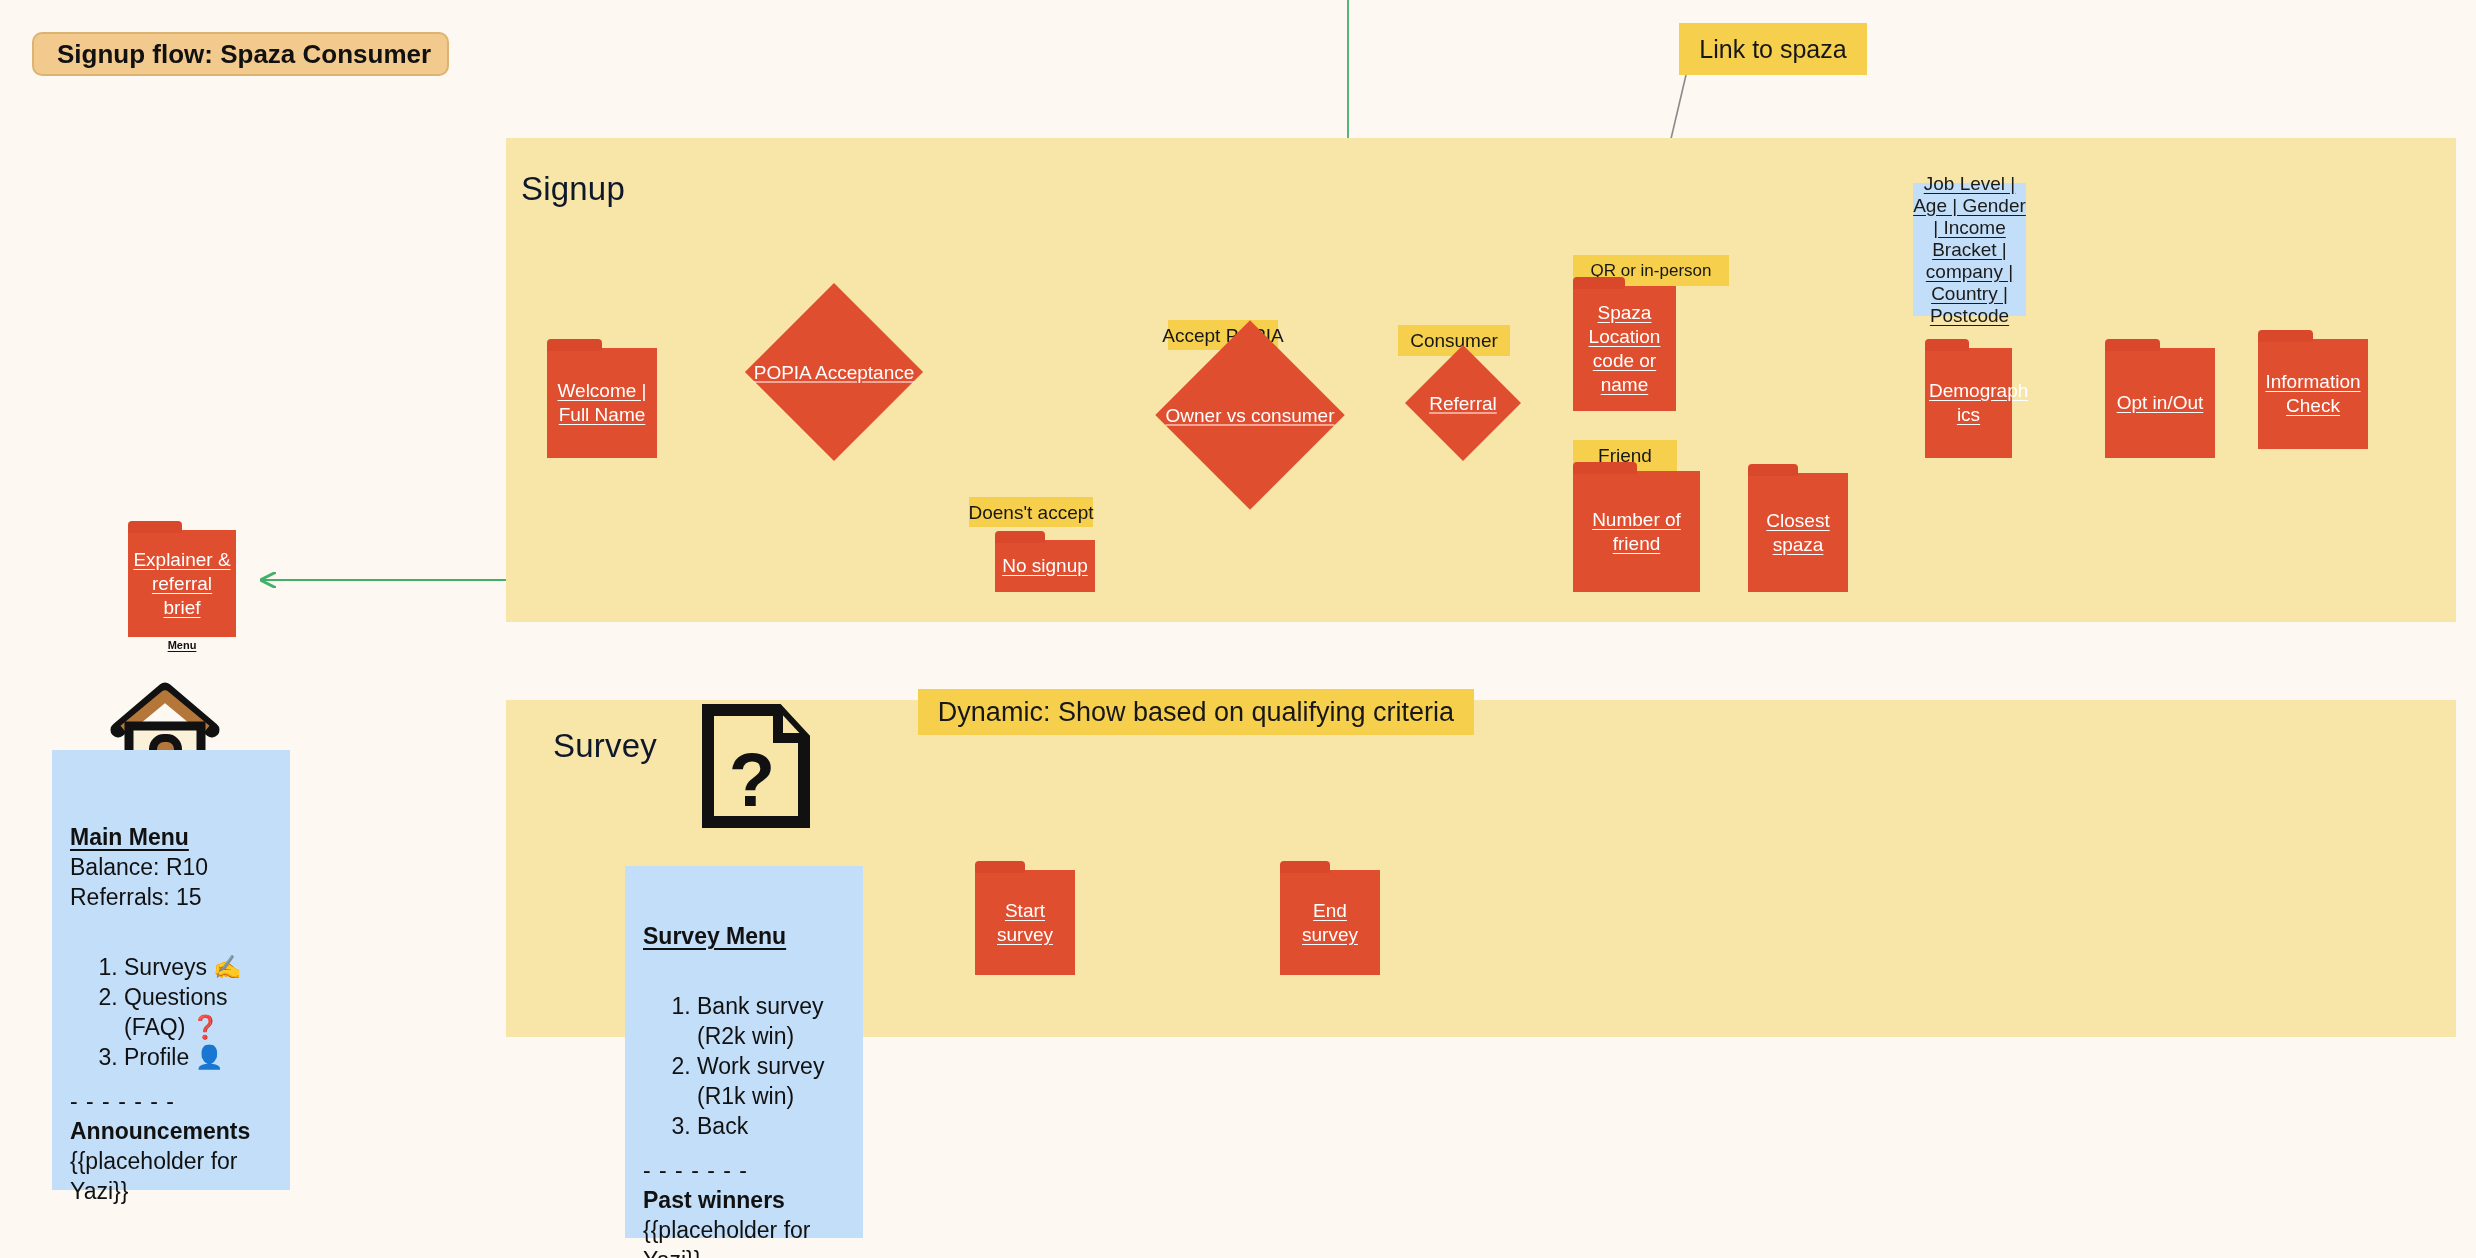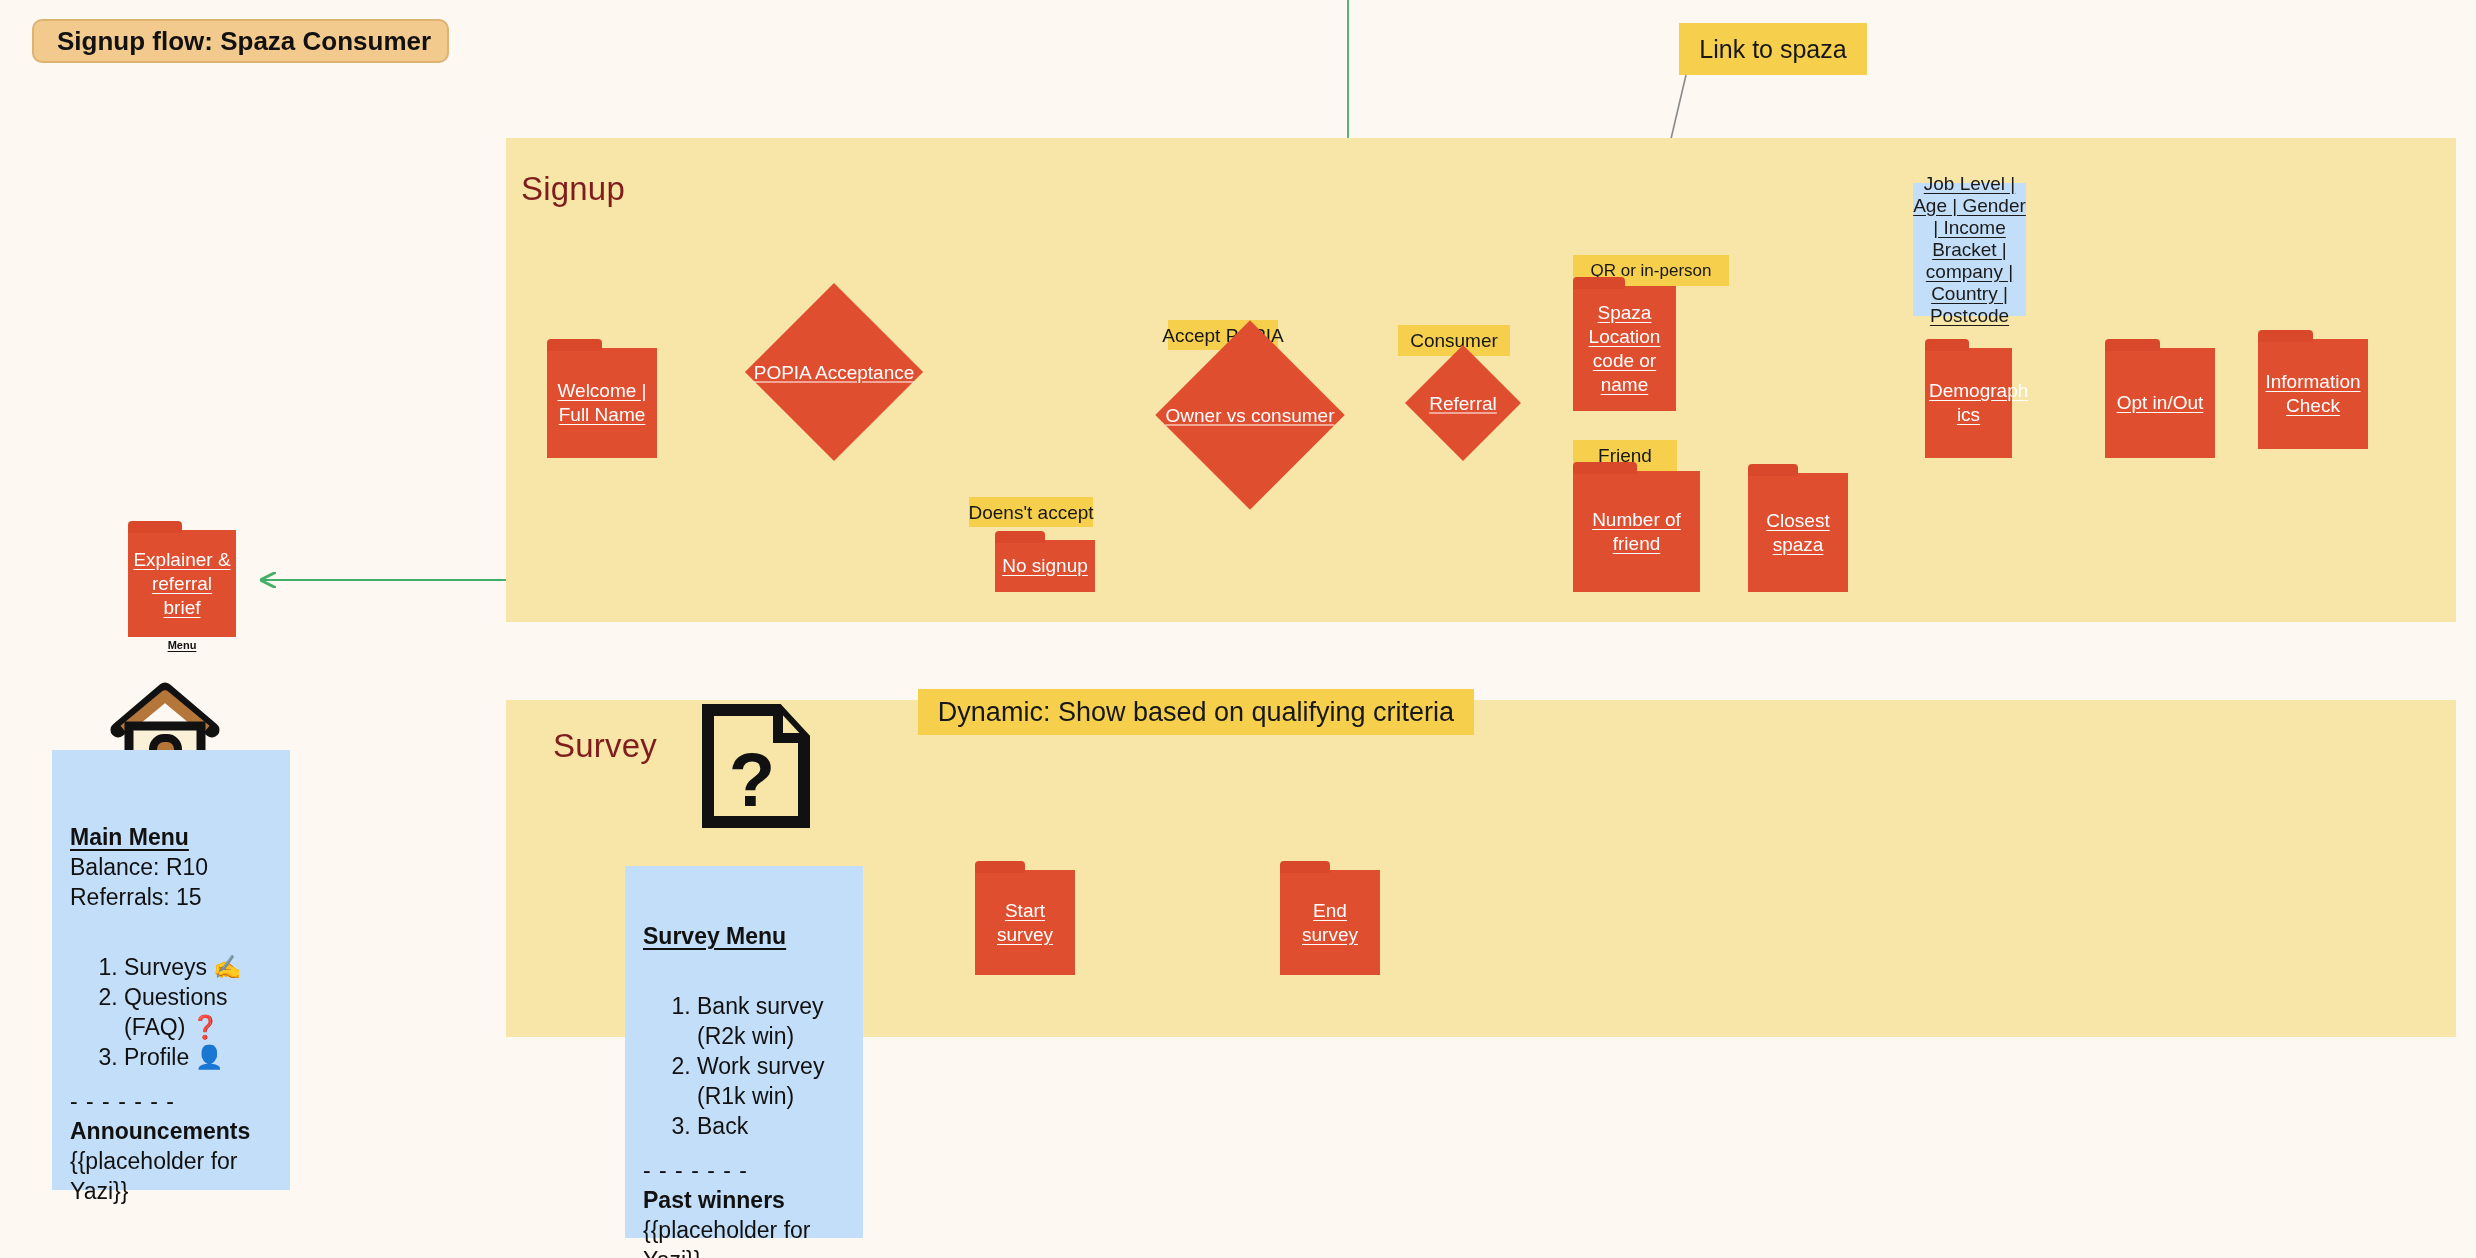--- a/index.html
+++ b/index.html
@@ -18,21 +18,21 @@
   }
   #canvas-sheet{
     position:absolute;left:22px;top:18px;width:2454px;height:1240px;
     background:#fdf8f2;
   }
   
   .container{
     position:absolute;background:#f8e6a8;
   }
   .container-title{
-    position:absolute;font-size:33px;color:#7f1d1d;letter-spacing:.2px;
+    position:absolute;font-size:33px;color:#0f172a;letter-spacing:.2px;
   }
   .folder{
     position:absolute;background:#e04e30;
   }
   .folder .tab{
     position:absolute;left:0;top:-9px;height:12px;width:50%;
     background:#d9482b;border-radius:4px 4px 0 0;
   }
   .folder .ftext{
     position:absolute;left:4px;right:4px;top:50%;transform:translateY(-50%);
@@ -137,21 +137,21 @@
     <path d="M1075,923 L1278,923" marker-end="url(#ah)"></path>
   </g>
   <g fill="none" stroke="#8a8a8a" stroke-width="1.6">
 
     <path d="M1686,75 L1642,262"></path>
 
     <path d="M1288,735 L742,868" marker-end="url(#ahg)"></path>
   </g>
 </svg>
 
-<div class="sticky-title" style="left:32px;top:19px;height:40px;padding-left:23px;">Signup flow: Spaza Consumer</div>
+<div class="sticky-title" style="left:32px;top:32px;height:40px;padding-left:23px;">Signup flow: Spaza Consumer</div>
 
 <div class="container" style="left:506px;top:138px;width:1950px;height:484px;"></div>
 <div class="container-title" style="left:521px;top:170px;">Signup</div>
 
 <div class="tag" style="left:1679px;top:23px;width:188px;height:52px;font-size:25px;">Link to spaza</div>
 
 <div class="folder" style="left:547px;top:348px;width:110px;height:110px;">
   <div class="tab"></div>
   <div class="ftext">Welcome | Full Name</div>
 </div>

